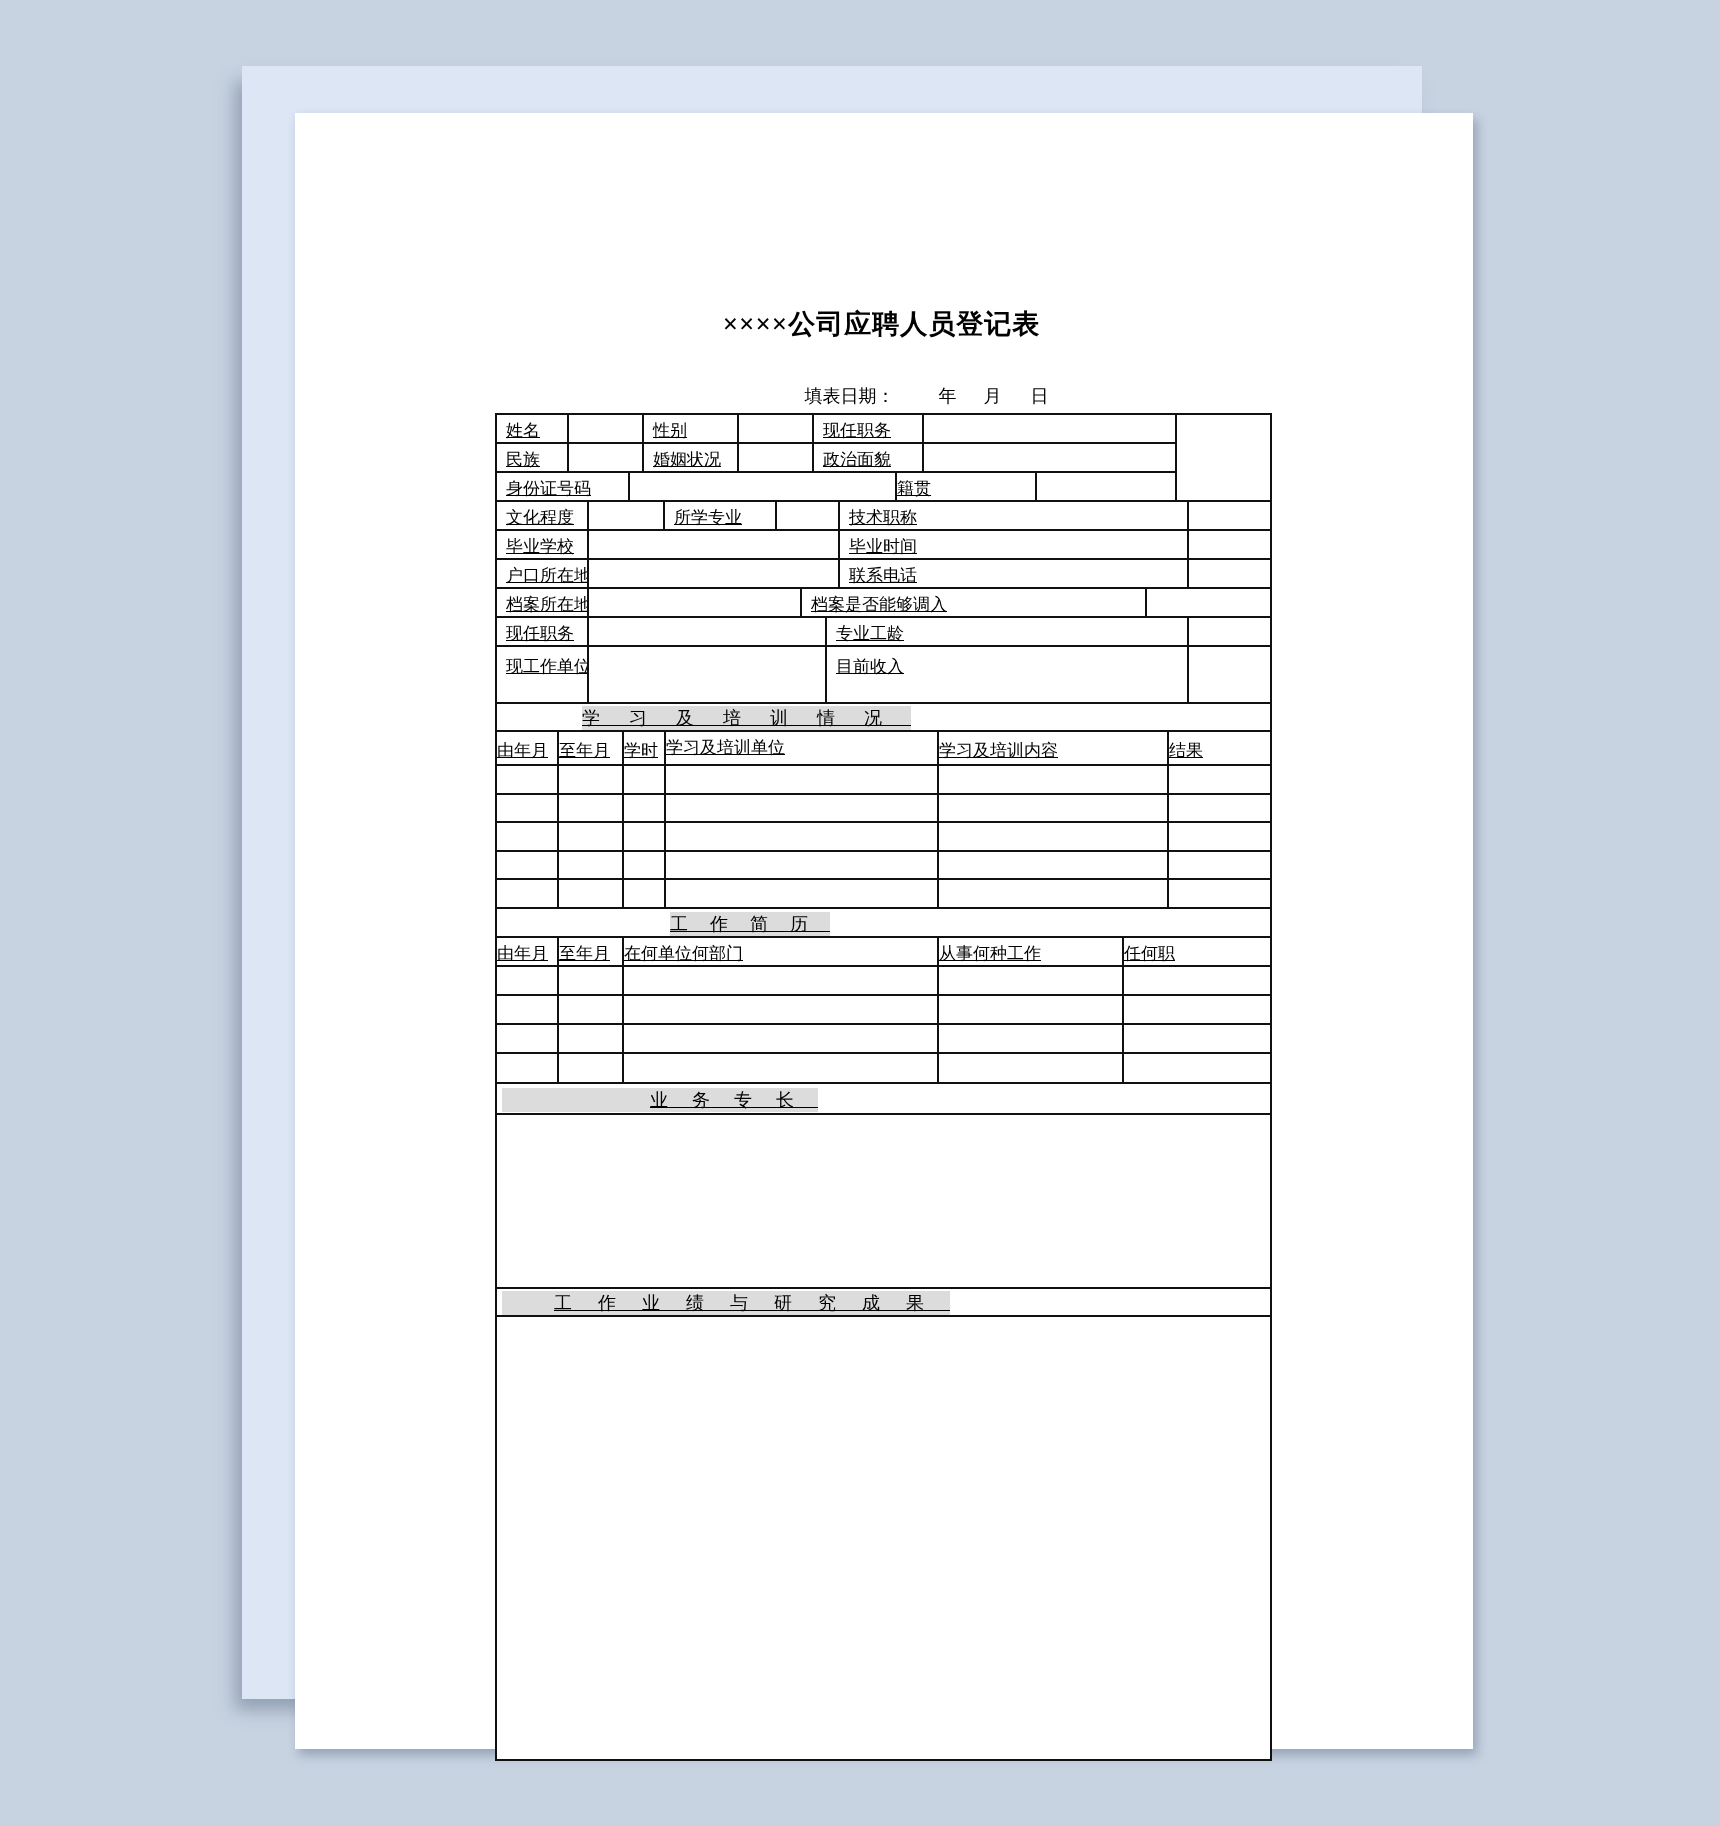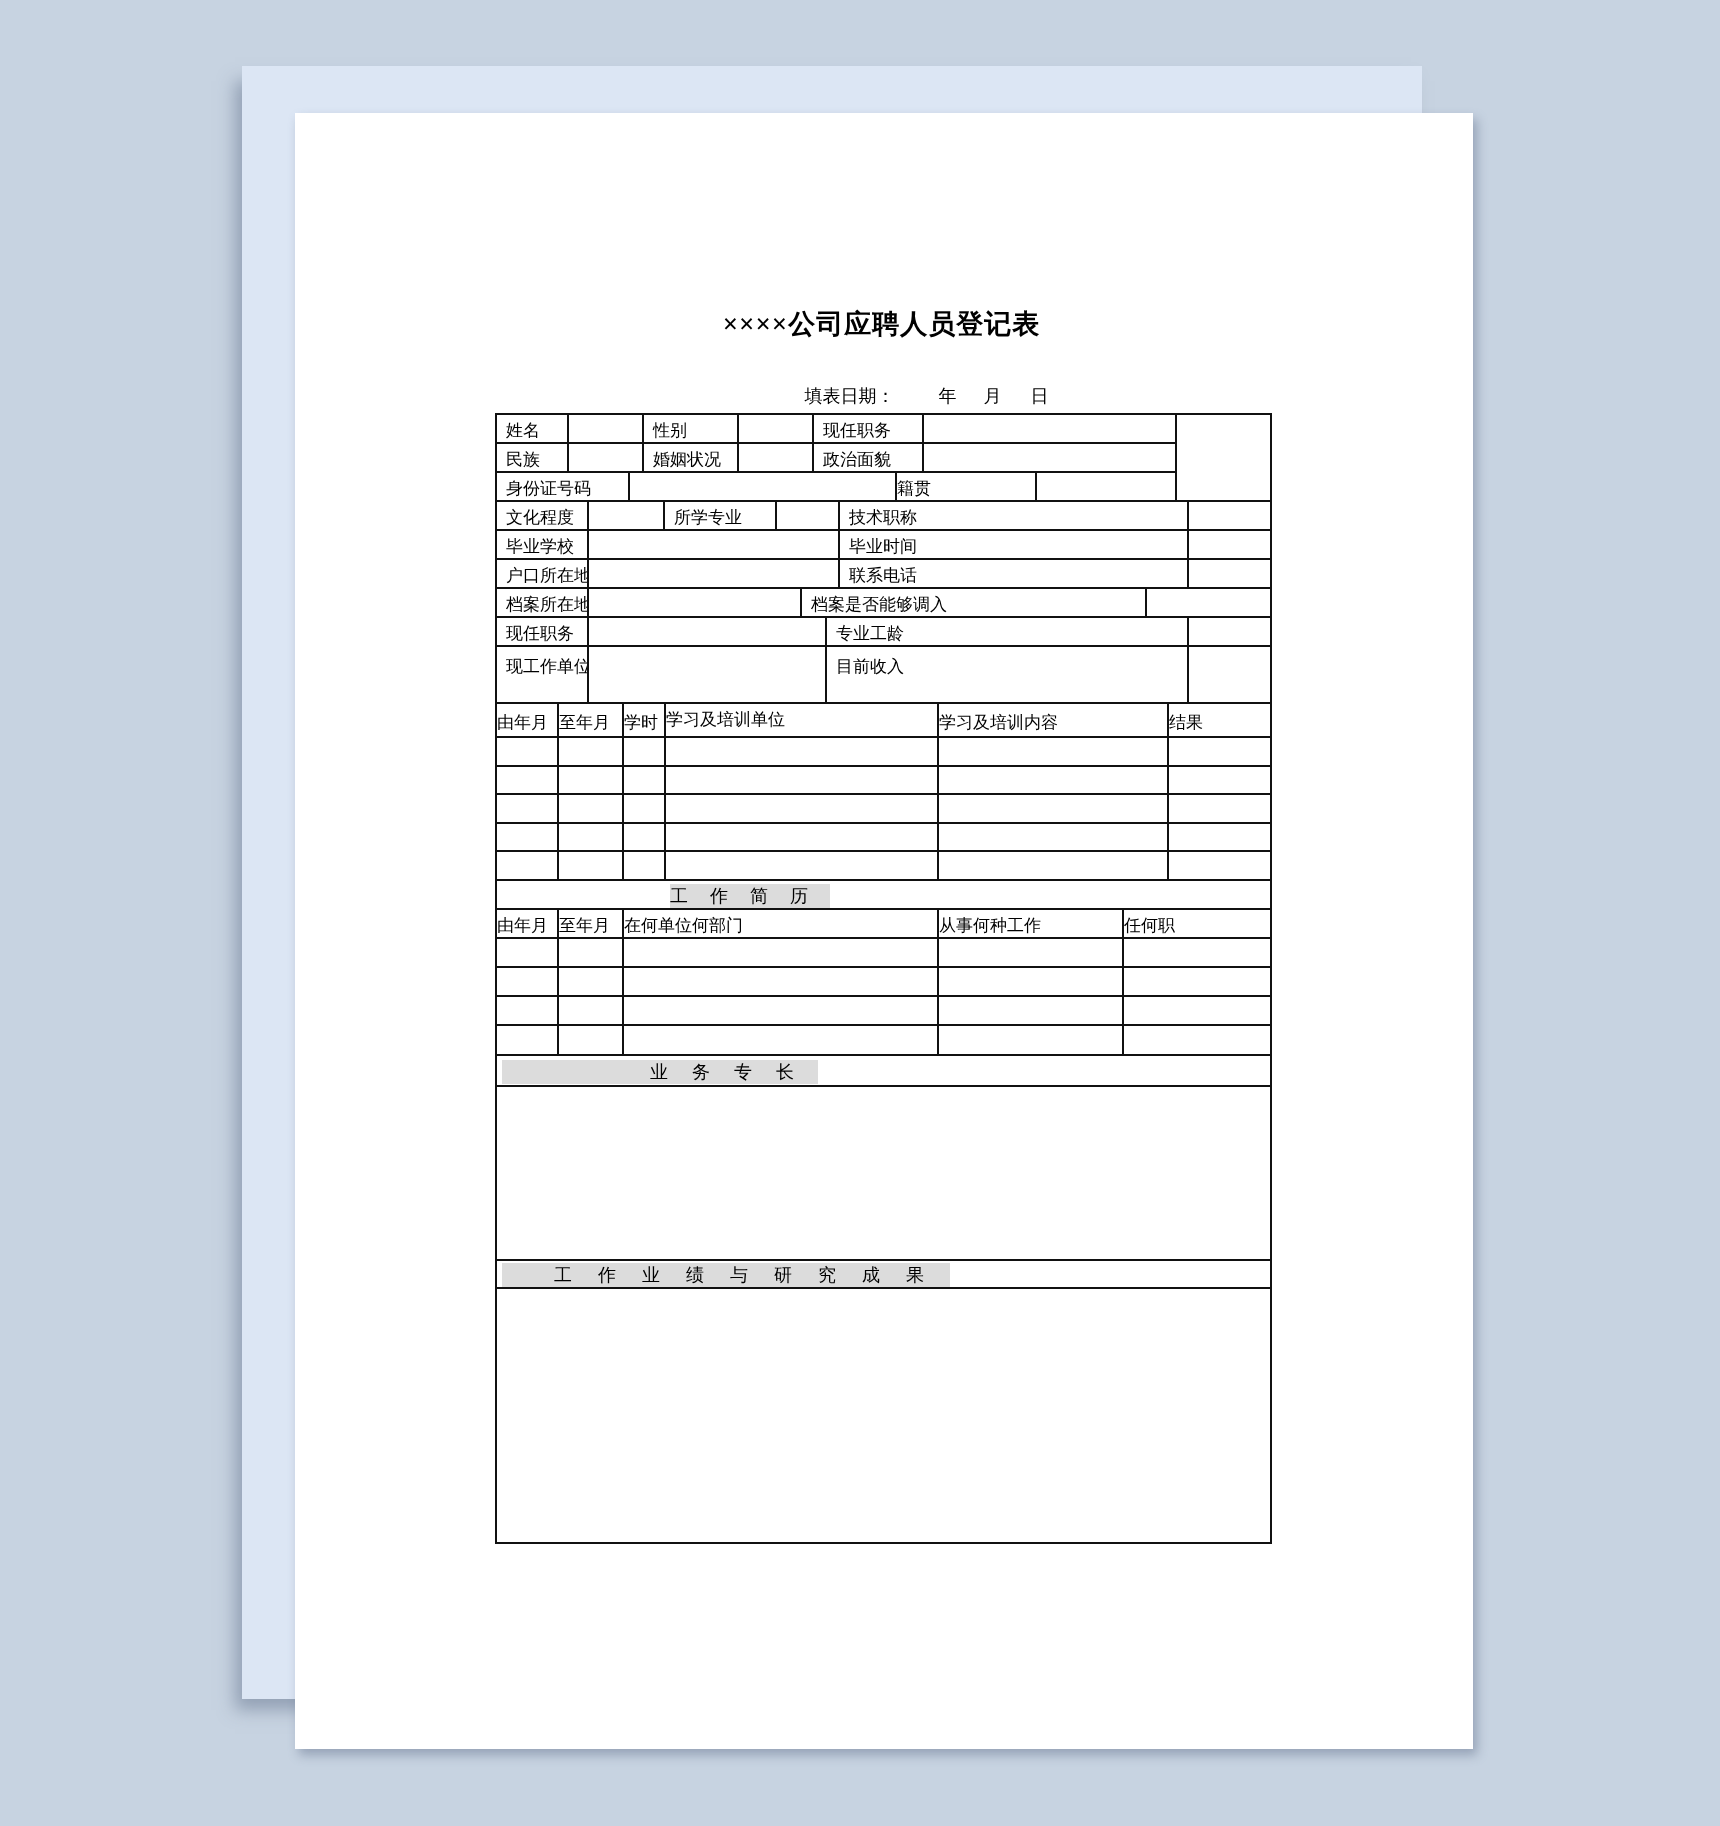--- a/index.html
+++ b/index.html
@@ -26,22 +26,22 @@
   }
   .date-line{
     position:absolute;left:200px;top:271px;width:773px;
     text-align:center;font-size:18px;white-space:nowrap;
   }
   .date-line .inner{position:relative;left:45px;}
   .date-line .y{margin-left:44px;}
   .date-line .m{margin-left:27px;}
   .date-line .d{margin-left:29px;}
   .form-table{
-    position:absolute;left:200px;top:300px;width:777px;height:1131px;
-    border:2px solid #111;box-sizing:border-box;background:#fff;
+    position:absolute;left:200px;top:300px;width:777px;height:1348px;
+    border:2px solid #111;box-sizing:border-box;background:#fff;text-decoration:underline;
   }
   .row{display:flex;border-bottom:2px solid #111;box-sizing:border-box;position:relative;}
   .row.norule{border-bottom:none;}
   .cell{
     border-right:2px solid #111;box-sizing:border-box;
     font-size:17px;padding:4px 0 0 9px;overflow:hidden;white-space:nowrap;
   }
   .cell.c{padding-left:0;}
   .cell.endc{border-right:none;}
   .cell.tall{padding-top:8px;}
@@ -141,20 +141,23 @@
       <div class="cell endc" style="width:81px"></div>
     </div>
 
     <div class="row" style="height:57px">
       <div class="cell tall" style="width:92px">现工作单位</div>
       <div class="cell" style="width:238px"></div>
       <div class="cell tall" style="width:362px">目前收入</div>
       <div class="cell endc" style="width:81px"></div>
     </div>
 
+    <div class="row sec" style="height:28px">
+      <span class="hl train">学习及培训情况</span>
+    </div>
 
     <div class="row" style="height:34px">
       <div class="cell c" style="width:62px;padding-top:7px">由年月</div>
       <div class="cell c" style="width:65px;padding-top:7px">至年月</div>
       <div class="cell c" style="width:42px;padding-top:7px">学时</div>
       <div class="cell c" style="width:273px;">学习及培训单位</div>
       <div class="cell c" style="width:230px;padding-top:7px">学习及培训内容</div>
       <div class="cell c endc" style="width:101px;padding-top:7px">结果</div>
     </div>
 

